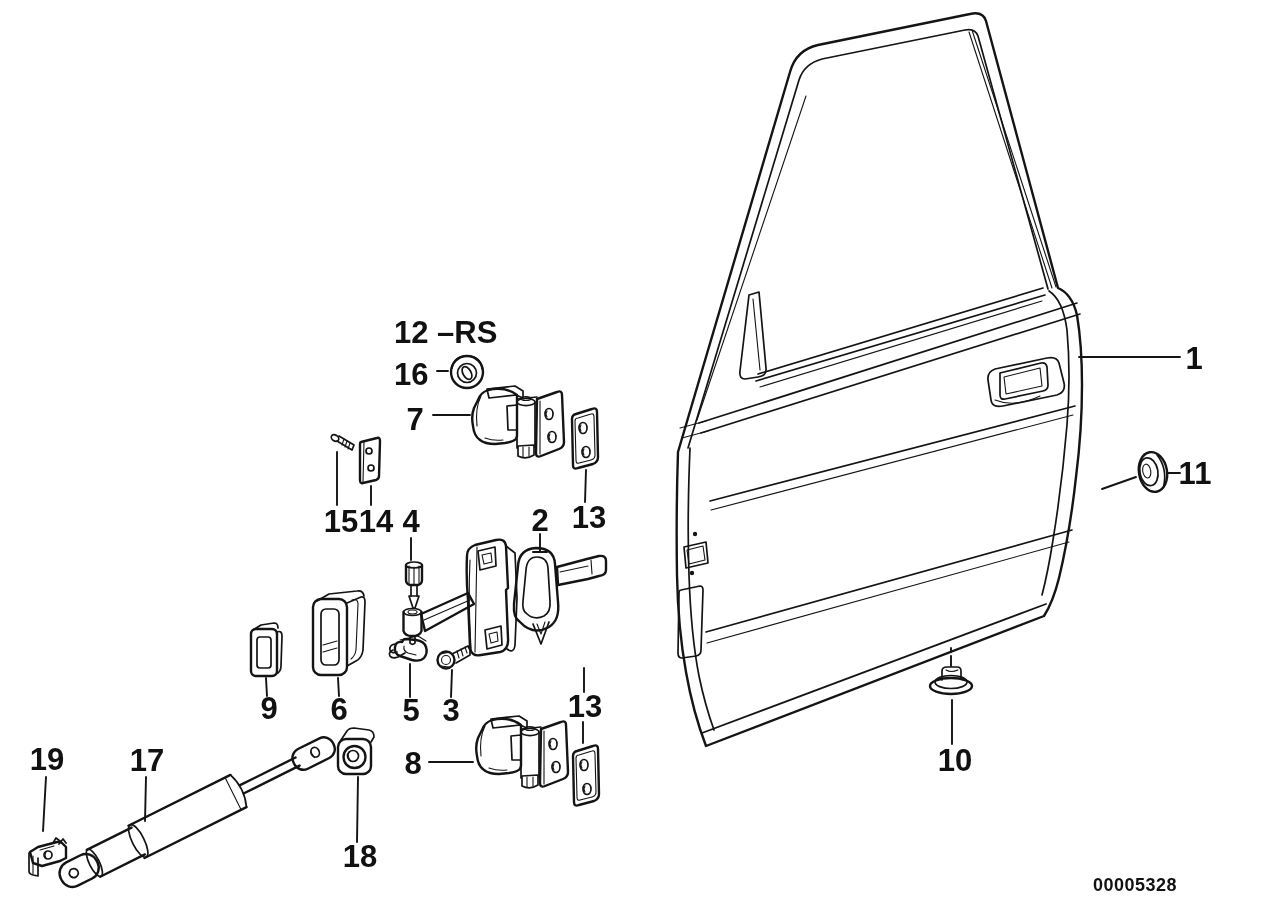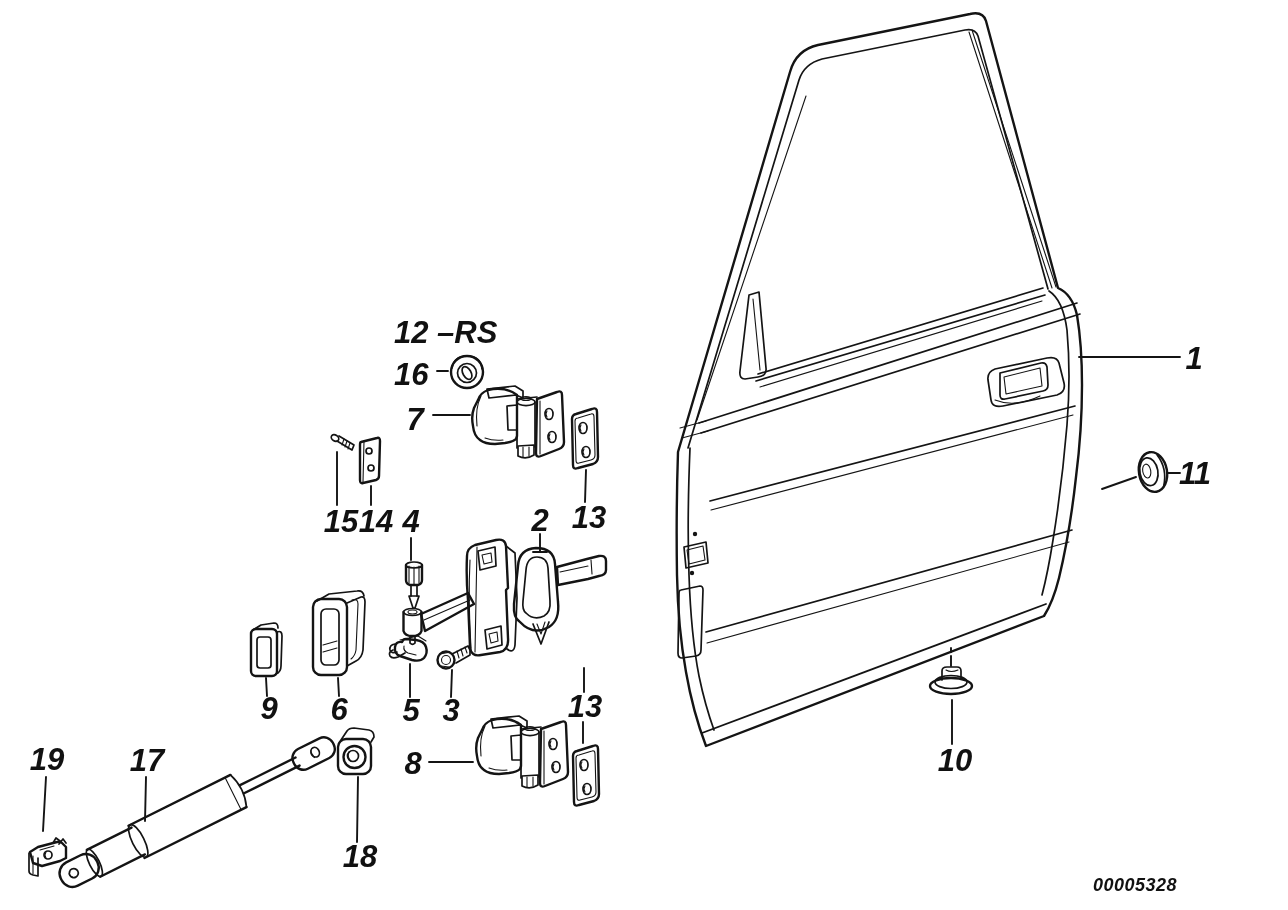--- a/index.html
+++ b/index.html
@@ -1,17 +1,17 @@
 <!DOCTYPE html>
 <html><head>
 <meta charset="utf-8">
 <style>
   html,body{margin:0;padding:0;background:#fff;}
   .stage{position:relative;width:1288px;height:910px;background:#fff;overflow:hidden;
-         font-family:"Liberation Sans",sans-serif;font-style:italic;}
+         font-family:"Liberation Sans",sans-serif;}
   svg{position:absolute;left:0;top:0;}
   path,line,rect,ellipse,circle{fill:none;stroke:#141414;stroke-linecap:round;stroke-linejoin:round;}
   .s1{stroke-width:2.4;}  
   .s2{stroke-width:1.7;}  
   .s3{stroke-width:1.1;}  
   .ld{stroke-width:1.9;}  
   .lbl{font-family:"Liberation Sans",sans-serif;font-weight:bold;font-size:31px;fill:#111;stroke:none;}
   .code{font-family:"Liberation Sans",sans-serif;font-weight:bold;font-size:18px;fill:#111;stroke:none;letter-spacing:.5px;}
   .dotfill{fill:#141414;stroke:none;}
 </style>

